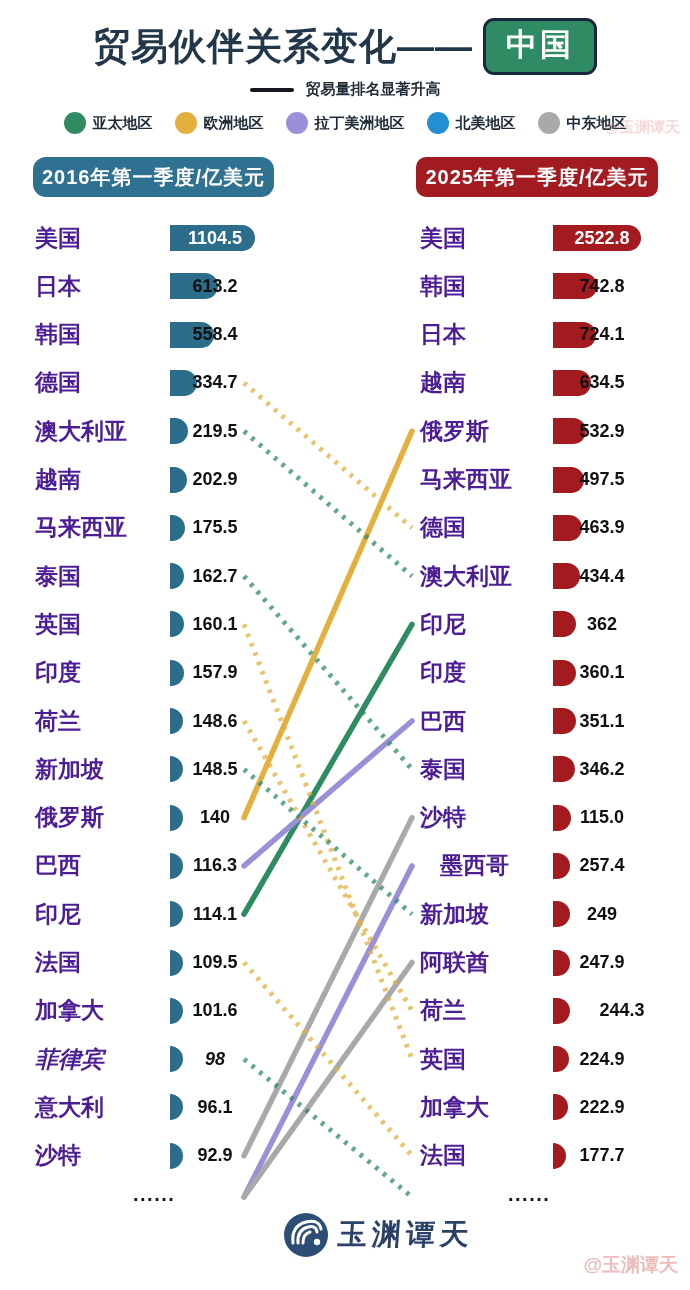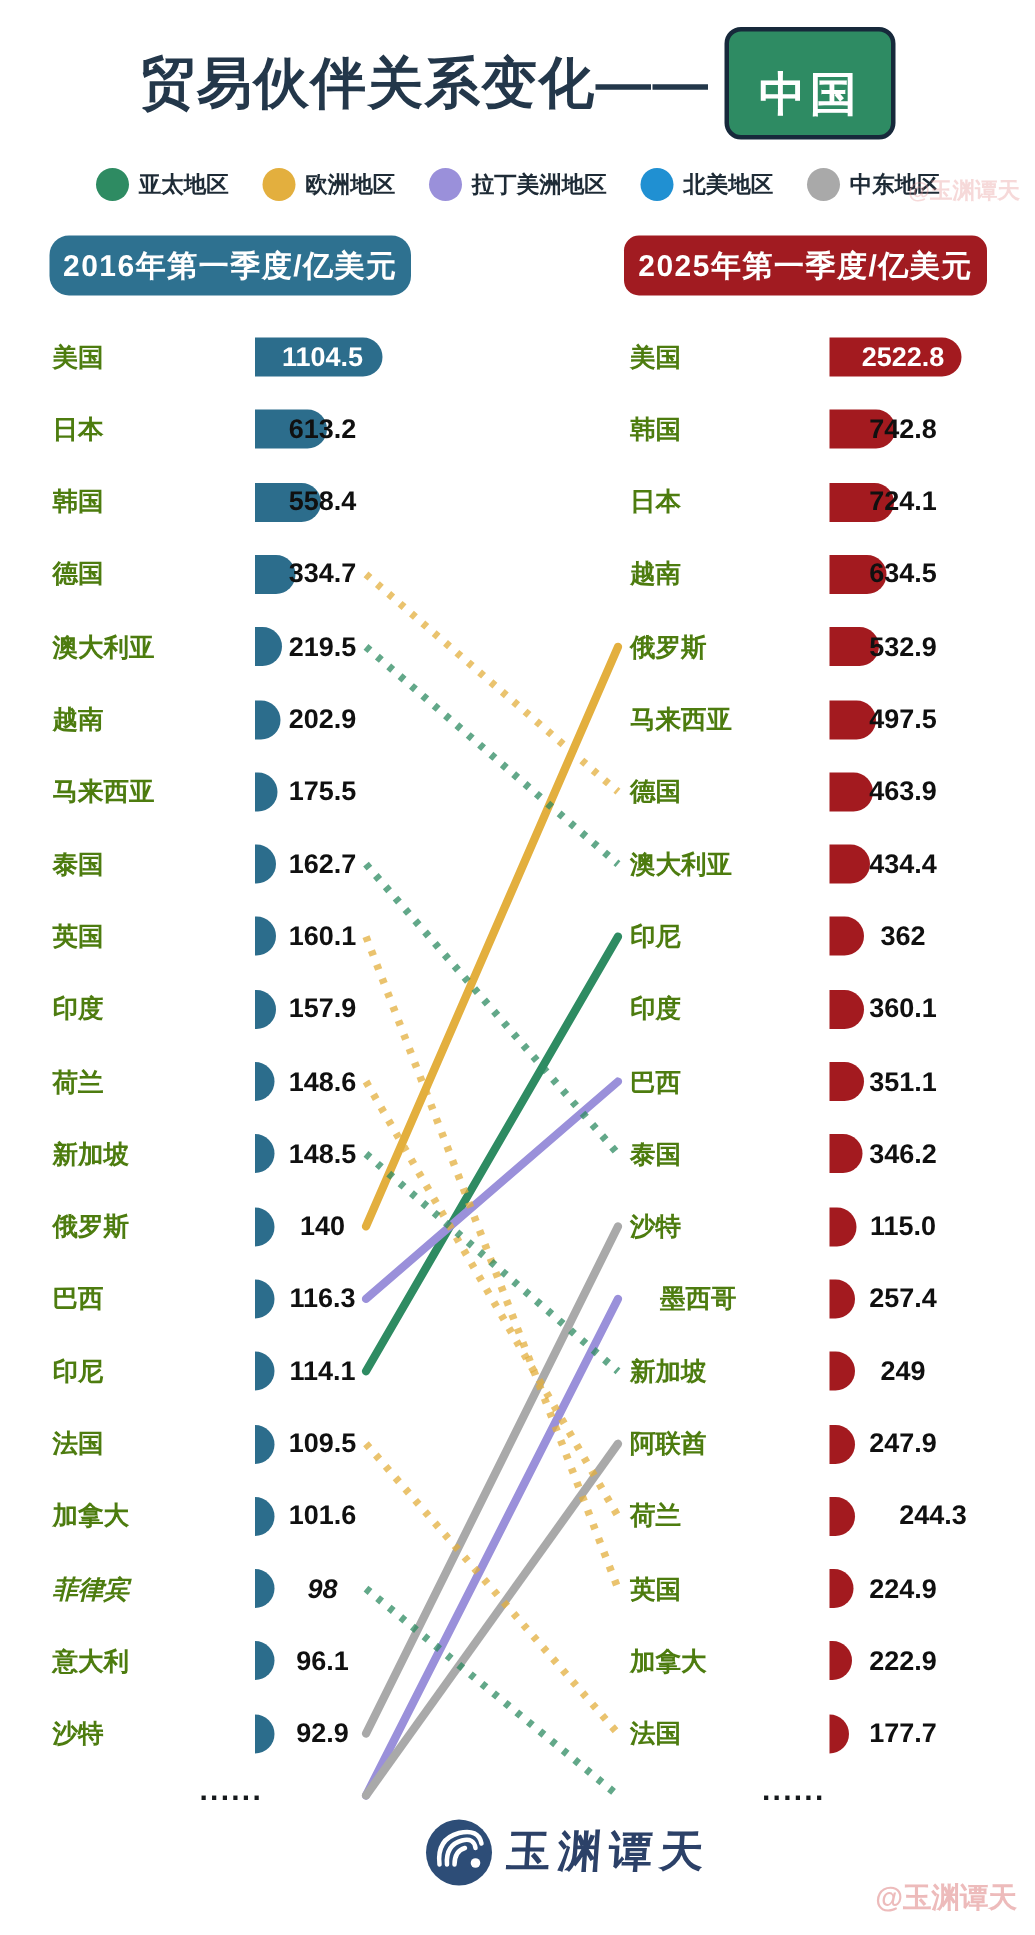--- a/index.html
+++ b/index.html
@@ -4,21 +4,21 @@
 <style>
   html,body{margin:0;padding:0;background:#fff;}
   *{box-sizing:border-box;}
   body{font-family:"Liberation Sans","DejaVu Sans",sans-serif;}
   #canvas{position:relative;width:690px;height:1290px;margin:0 auto;background:#ffffff;overflow:hidden;}
 
   
   .title-row{position:absolute;top:18px;left:0;width:100%;display:flex;justify-content:center;align-items:center;gap:10px;}
   .title-main{font-size:37px;font-weight:900;color:#23374a;letter-spacing:1px;}
   .title-badge{background:#2e8b63;border:3px solid #17293b;border-radius:11px;color:#fff;
-               font-size:31px;font-weight:900;padding:21px 20px 6px 20px;letter-spacing:3px;}
+               font-size:31px;font-weight:900;padding:3px 20px 6px 20px;letter-spacing:3px;}
 
   
   .rank-legend{position:absolute;top:80px;left:0;width:100%;display:flex;justify-content:center;gap:78px;}
   .rank-item{display:flex;align-items:center;gap:12px;}
   .rank-label{font-size:15px;font-weight:700;color:#1e2b36;}
   .sample{width:44px;height:4px;}
   .sample.solid{background:#14181c;border-radius:2px;}
   .sample.dotted{background:repeating-linear-gradient(90deg,#14181c 0 4.5px,transparent 4.5px 9.5px);}
 
   
@@ -28,21 +28,21 @@
   .region-label{font-size:15px;font-weight:700;color:#1e2b36;}
 
   
   .period-header{position:absolute;top:157px;height:40px;display:flex;align-items:center;justify-content:center;
                  color:#fff;font-weight:800;font-size:20px;letter-spacing:1px;}
   .period-header.left{left:33px;width:241px;border-radius:13px;}
   .period-header.right{left:416px;width:242px;border-radius:10px;}
 
   
   .row{position:absolute;height:48px;display:flex;align-items:center;}
-  .country{position:absolute;left:0;font-size:17px;font-weight:700;color:#4d7c0f;white-space:nowrap;}
+  .country{position:absolute;left:0;font-size:23px;font-weight:700;color:#4c1d95;white-space:nowrap;}
   .bar{position:absolute;height:26px;top:11px;border-radius:0 13px 13px 0;}
   .val{position:absolute;width:92px;text-align:center;font-size:18px;font-weight:800;color:#101010;white-space:nowrap;}
   .val.on-bar{color:#ffffff;}
   .more-dots{position:absolute;font-size:20px;font-weight:900;color:#15181b;letter-spacing:1.5px;}
 
   
   #lines{position:absolute;left:0;top:0;pointer-events:none;z-index:3;}
 
   
   .logo{position:absolute;left:283px;top:1212px;display:flex;align-items:center;gap:9px;z-index:2;}
@@ -58,20 +58,24 @@
 <body>
 
 <div id="canvas">
 
   <div class="title-row">
     <span class="title-main">贸易伙伴关系变化——</span>
     <span class="title-badge">中国</span>
   </div>
 
   <div class="rank-legend">
+      <div class="rank-item">
+        <span class="sample solid"></span>
+        <span class="rank-label">贸易量排名显著升高</span>
+      </div>
     </div>
 
   <div class="region-legend">
       <div class="region-item">
         <span class="region-dot" style="background:#2e8b62"></span>
         <span class="region-label">亚太地区</span>
       </div>
       <div class="region-item">
         <span class="region-dot" style="background:#e3af3e"></span>
         <span class="region-label">欧洲地区</span>

